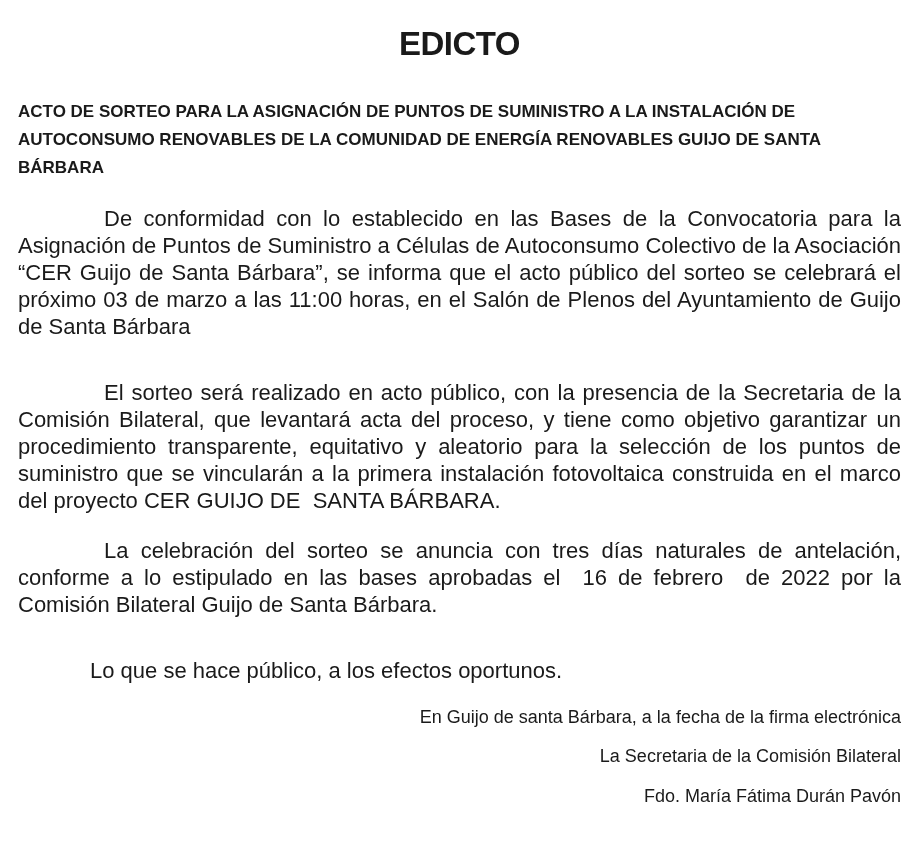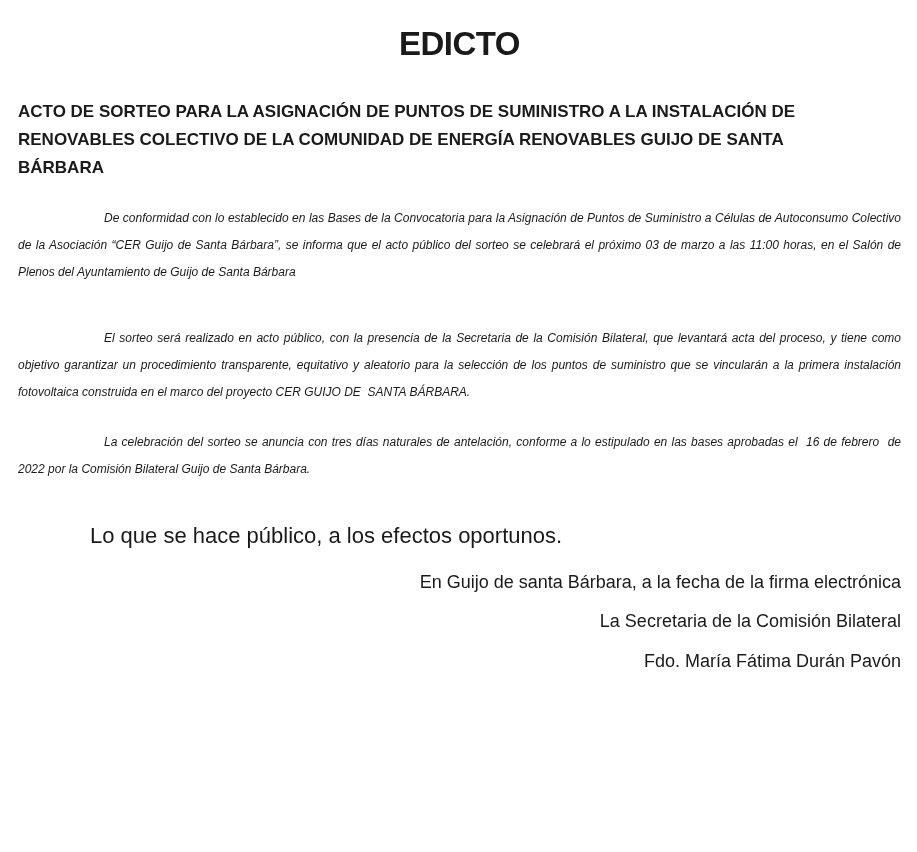--- a/index.html
+++ b/index.html
@@ -33,26 +33,25 @@
     text-align: left;
     font-weight: 700;
     font-size: 17px;
     line-height: 28px;
   }
   .doc-subtitle .subtitle-line {
     white-space: nowrap;
   }
   .body-par {
     margin: 0;
-    font-size: 12px;
+    font-size: 22px;
     line-height: 27px;
     text-align: justify;
     text-indent: 86px;
     white-space: pre-wrap;
-    font-style: italic;
   }
   .par-1 { margin-top: 23px; }
   .par-2 { margin-top: 39px; }
   .par-3 { margin-top: 23px; }
   .closing-par {
     margin: 39px 0 0 0;
     font-size: 22px;
     line-height: 27px;
     text-indent: 72px;
   }
@@ -68,21 +67,21 @@
 </style>
 </head>
 <body>
 
 <div class="page">
 
   <h1 class="doc-title">EDICTO</h1>
 
   <div class="doc-subtitle">
     <div class="subtitle-line">ACTO DE SORTEO PARA LA ASIGNACIÓN DE PUNTOS DE SUMINISTRO A LA INSTALACIÓN DE</div>
-    <div class="subtitle-line">RENOVABLES COLECTIVO DE LA COMUNIDAD DE ENERGÍA RENOVABLES GUIJO DE SANTA</div>
+    <div class="subtitle-line">AUTOCONSUMO RENOVABLES DE LA COMUNIDAD DE ENERGÍA RENOVABLES GUIJO DE SANTA</div>
     <div class="subtitle-line">BÁRBARA</div>
   </div>
 
   <p class="body-par par-1">De conformidad con lo establecido en las Bases de la Convocatoria para la Asignación de Puntos de Suministro a Células de Autoconsumo Colectivo de la Asociación “CER Guijo de Santa Bárbara”, se informa que el acto público del sorteo se celebrará el próximo 03 de marzo a las 11:00 horas, en el Salón de Plenos del Ayuntamiento de Guijo de Santa Bárbara</p>
 
   <p class="body-par par-2">El sorteo será realizado en acto público, con la presencia de la Secretaria de la Comisión Bilateral, que levantará acta del proceso, y tiene como objetivo garantizar un procedimiento transparente, equitativo y aleatorio para la selección de los puntos de suministro que se vincularán a la primera instalación fotovoltaica construida en el marco del proyecto CER GUIJO DE  SANTA BÁRBARA.</p>
 
   <p class="body-par par-3">La celebración del sorteo se anuncia con tres días naturales de antelación, conforme a lo estipulado en las bases aprobadas el  16 de febrero  de 2022 por la Comisión Bilateral Guijo de Santa Bárbara.</p>
 
   <p class="closing-par">Lo que se hace público, a los efectos oportunos.</p>

